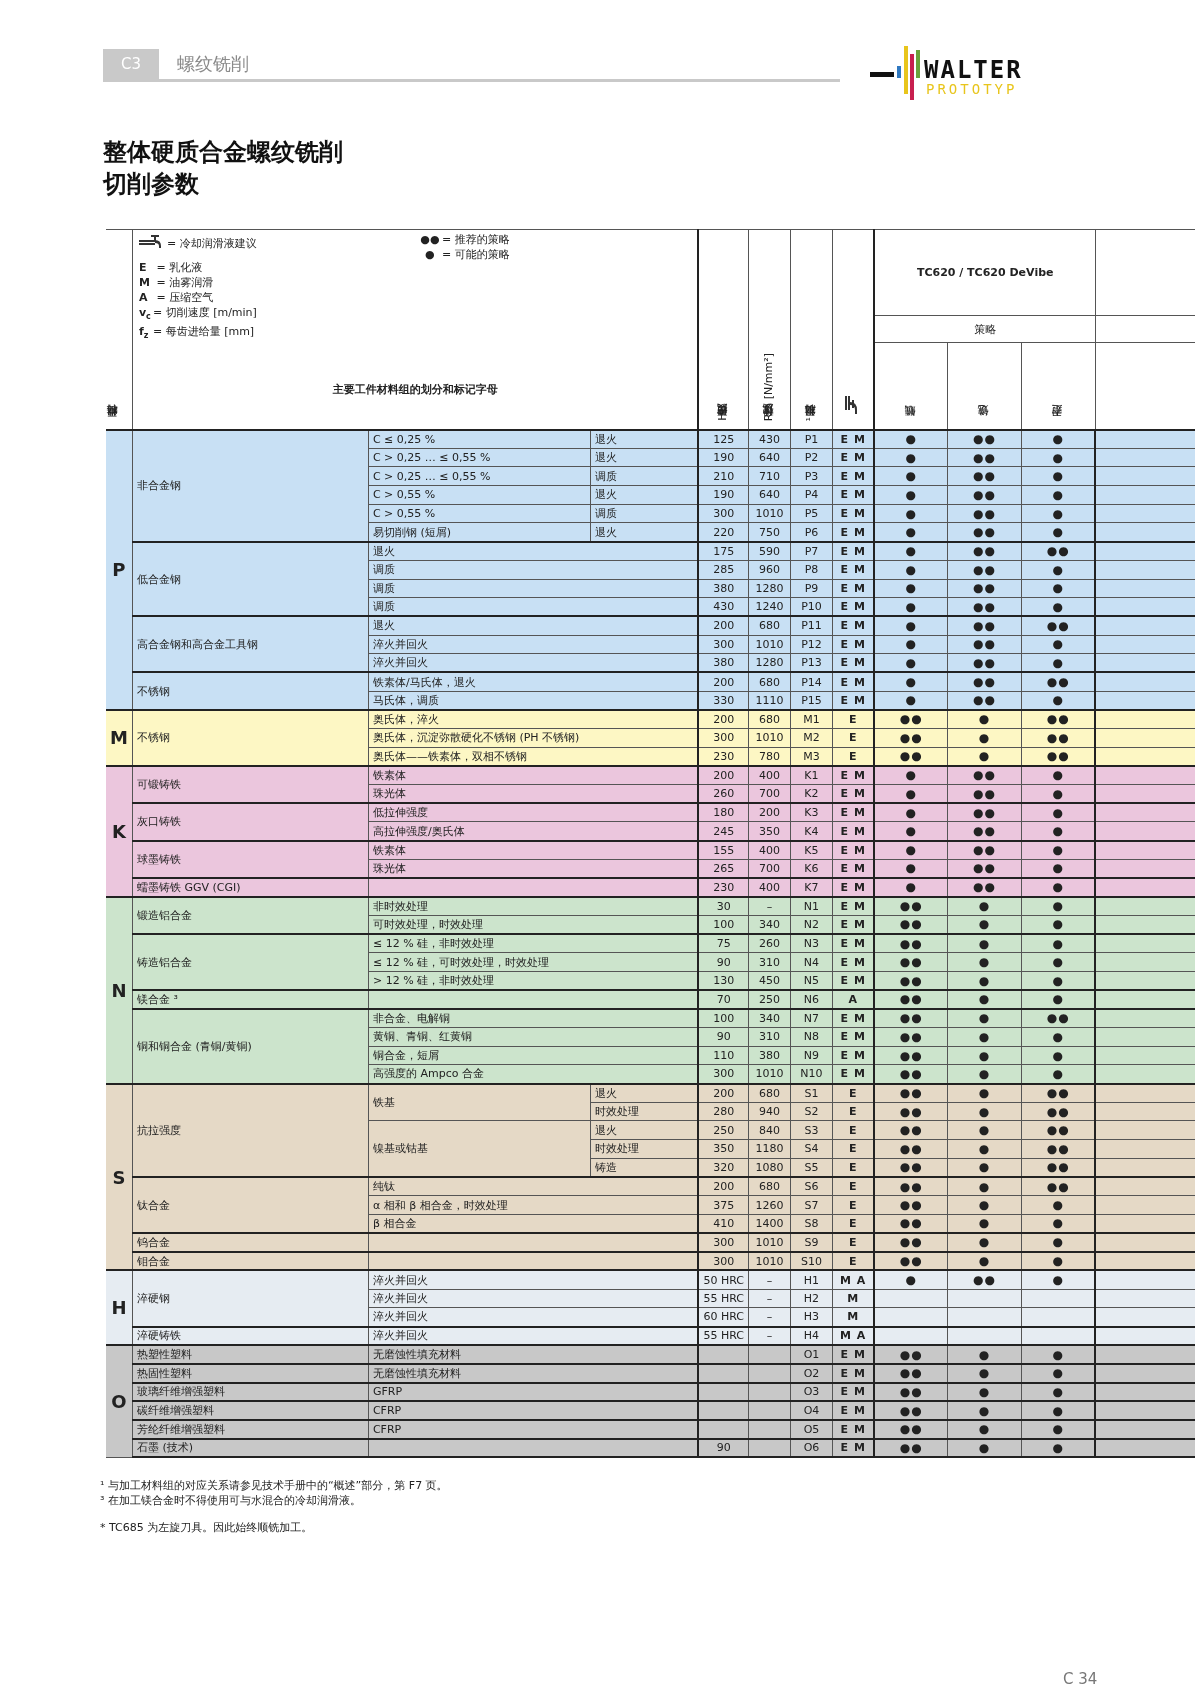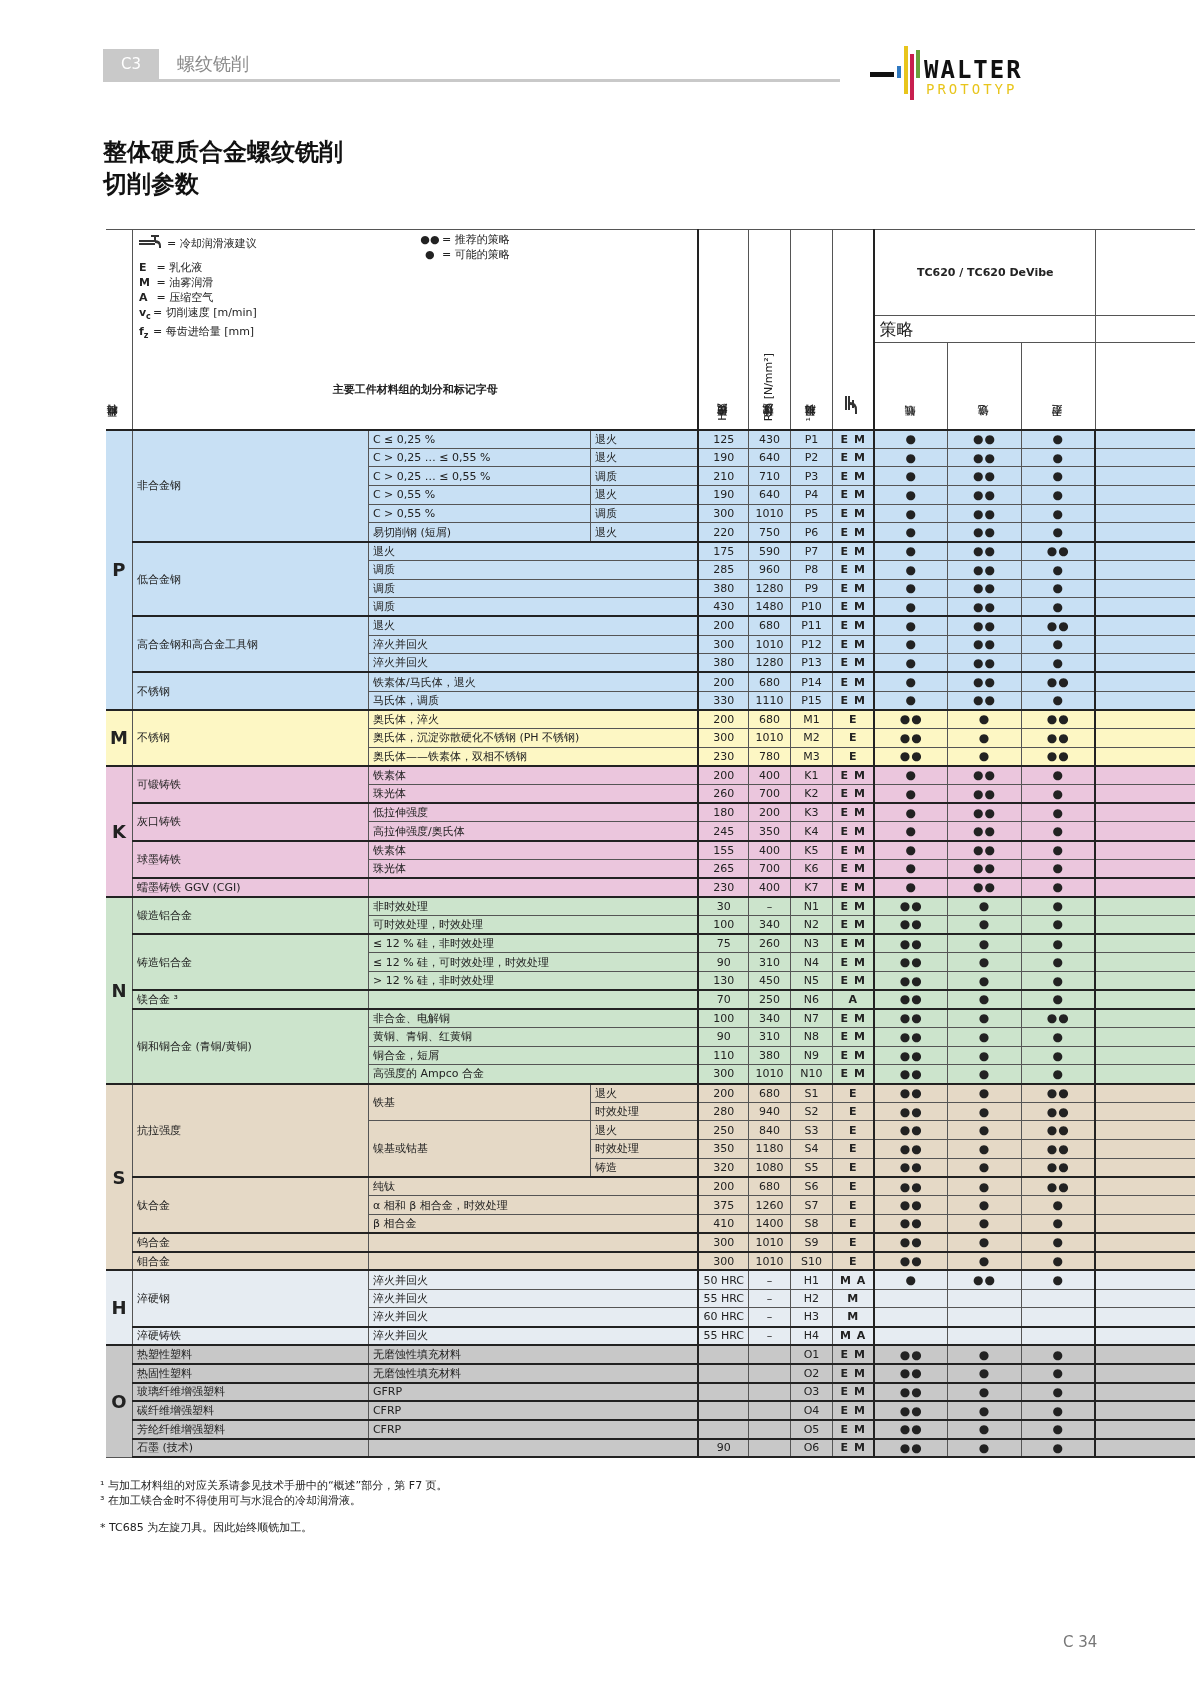--- a/index.html
+++ b/index.html
@@ -31,21 +31,21 @@
   .bg-K { background: #ebc6dd; }
   .bg-N { background: #cce4cc; }
   .bg-S { background: #e5d9c6; }
   .bg-H { background: #e6ecf2; }
   .bg-O { background: #c8c8c8; }
 
   .legend { font-size: 11px; line-height: 15px; }
   .legend b { display: inline-block; width: 14px; }
 
   .footnotes { position: absolute; left: 100px; top: 1478px; font-size: 11px; line-height: 15px; color: #222; }
-  .page-num { position: absolute; left: 1063px; top: 1633px; font-size: 15px; color: #777; }
+  .page-num { position: absolute; left: 1063px; top: 1670px; font-size: 15px; color: #777; }
 </style>
 </head>
 <body>
 
 <div class="header-tab">C3</div>
 <div class="header-section">螺纹铣削</div>
 <div class="header-rule"></div>
 
 <svg class="logo" viewBox="0 0 230 60">
   <rect x="0" y="28" width="24" height="5" fill="#111"></rect>
@@ -122,21 +122,21 @@
                 <rect x="2" y="0" width="2" height="14" fill="#333"></rect>
                 <rect x="5" y="0" width="2" height="14" fill="#333"></rect>
                 <rect x="9" y="4" width="2" height="8" fill="#333"></rect>
                 <path d="M7 6 Q14 6 14 14 L14 18 L12 18 L12 14 Q12 9 7 9Z" fill="#333"></path>
               </svg></span>
         </td>
         <td colspan="3" style="text-align:center; vertical-align:middle; font-weight:bold; font-size:11px;">TC620 / TC620 DeVibe</td>
         <td style="border-right:none;"></td>
       </tr>
       <tr class="hdr" style="height:27px">
-        <td colspan="3" style="vertical-align:middle; font-size:17px;">策略</td>
+        <td colspan="3" style="text-align:center; vertical-align:middle; font-size:11px;">策略</td>
         <td style="border-right:none;"></td>
       </tr>
       <tr class="hdr" style="height:87px">
         <td style="vertical-align:bottom; text-align:center; padding:4px 0;">
             <div class="vert" style="margin:0 auto;">顺铣</div>
           </td>
         <td style="vertical-align:bottom; text-align:center; padding:4px 0;">
             <div class="vert" style="margin:0 auto;">逆铣</div>
           </td>
         <td style="vertical-align:bottom; text-align:center; padding:4px 0;">
@@ -250,21 +250,21 @@
           <td class="num">P9</td>
           <td class="cool thick-r">E M</td>
           <td class="dot">●</td>
           <td class="dot">●●</td>
           <td class="dot thick-r">●</td>
           <td style="border-right:none"></td>
         </tr>
         <tr class="bg-P">
           <td colspan="2">调质</td>
           <td class="num thick-l">430</td>
-          <td class="num">1480</td>
+          <td class="num">1240</td>
           <td class="num">P10</td>
           <td class="cool thick-r">E M</td>
           <td class="dot">●</td>
           <td class="dot">●●</td>
           <td class="dot thick-r">●</td>
           <td style="border-right:none"></td>
         </tr>
         <tr class="bg-P thick-top">
           <td rowspan="3">高合金钢和高合金工具钢</td>
           <td colspan="2">退火</td>

